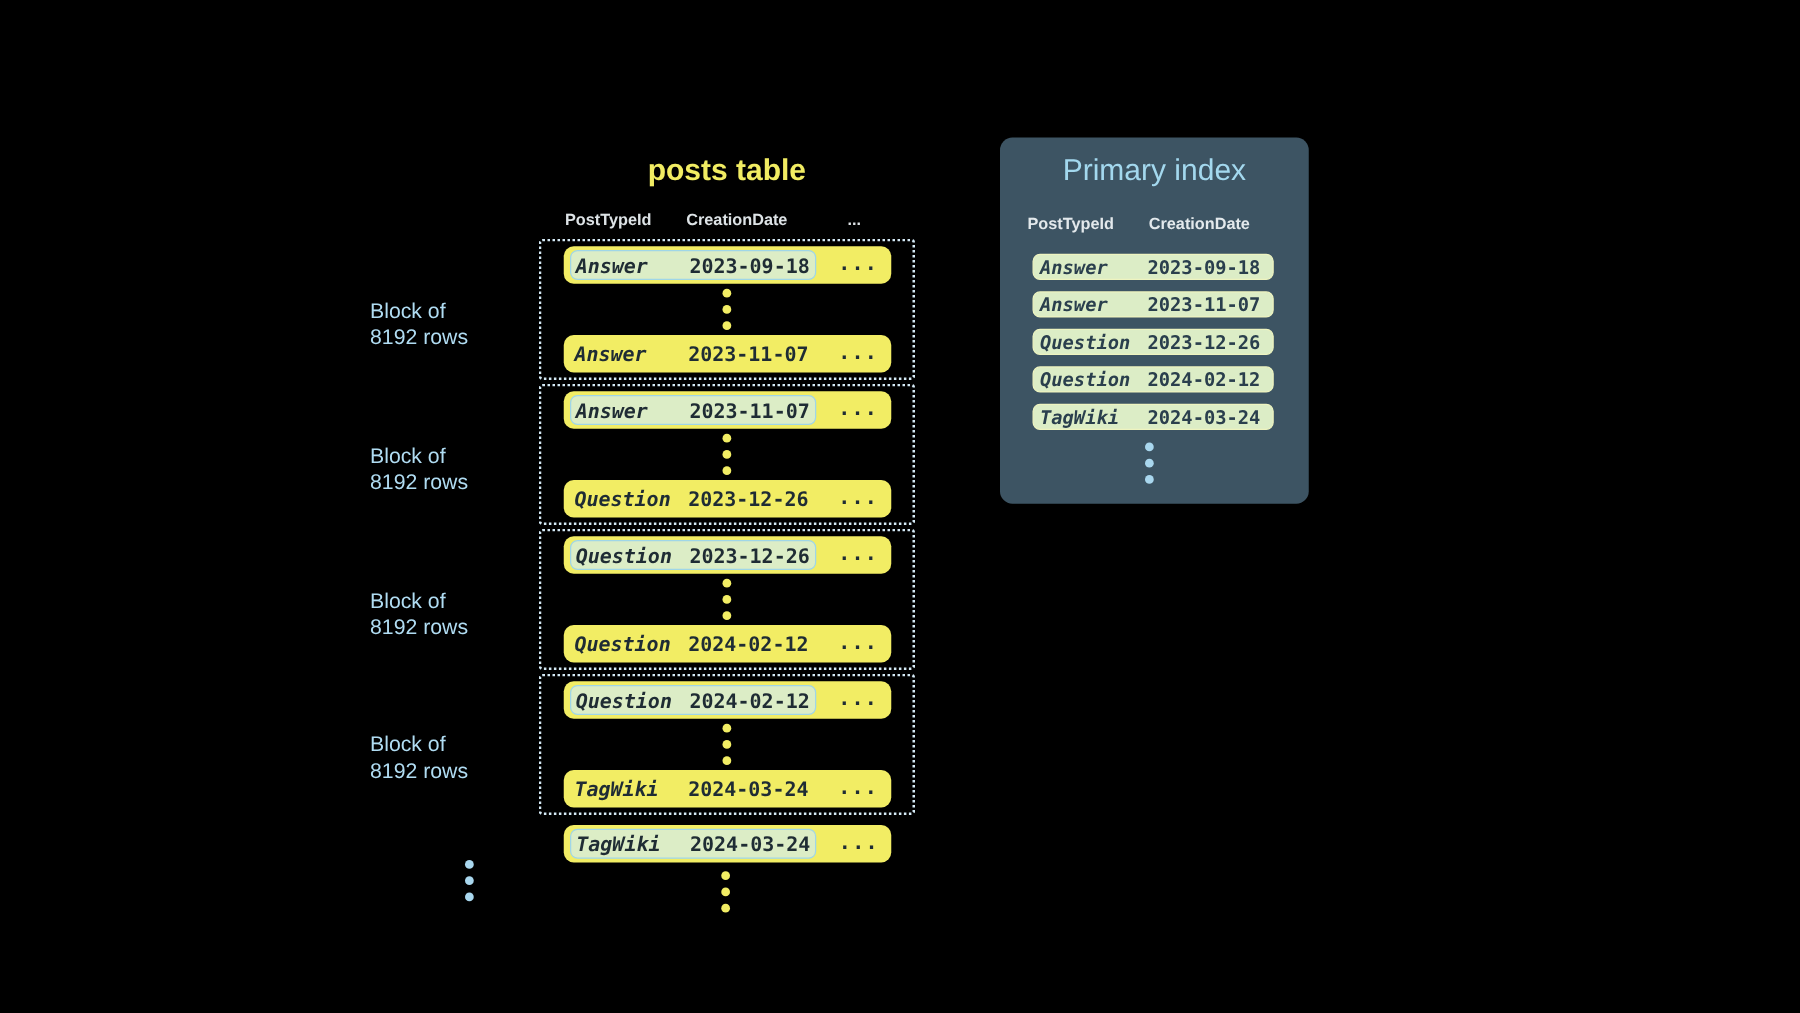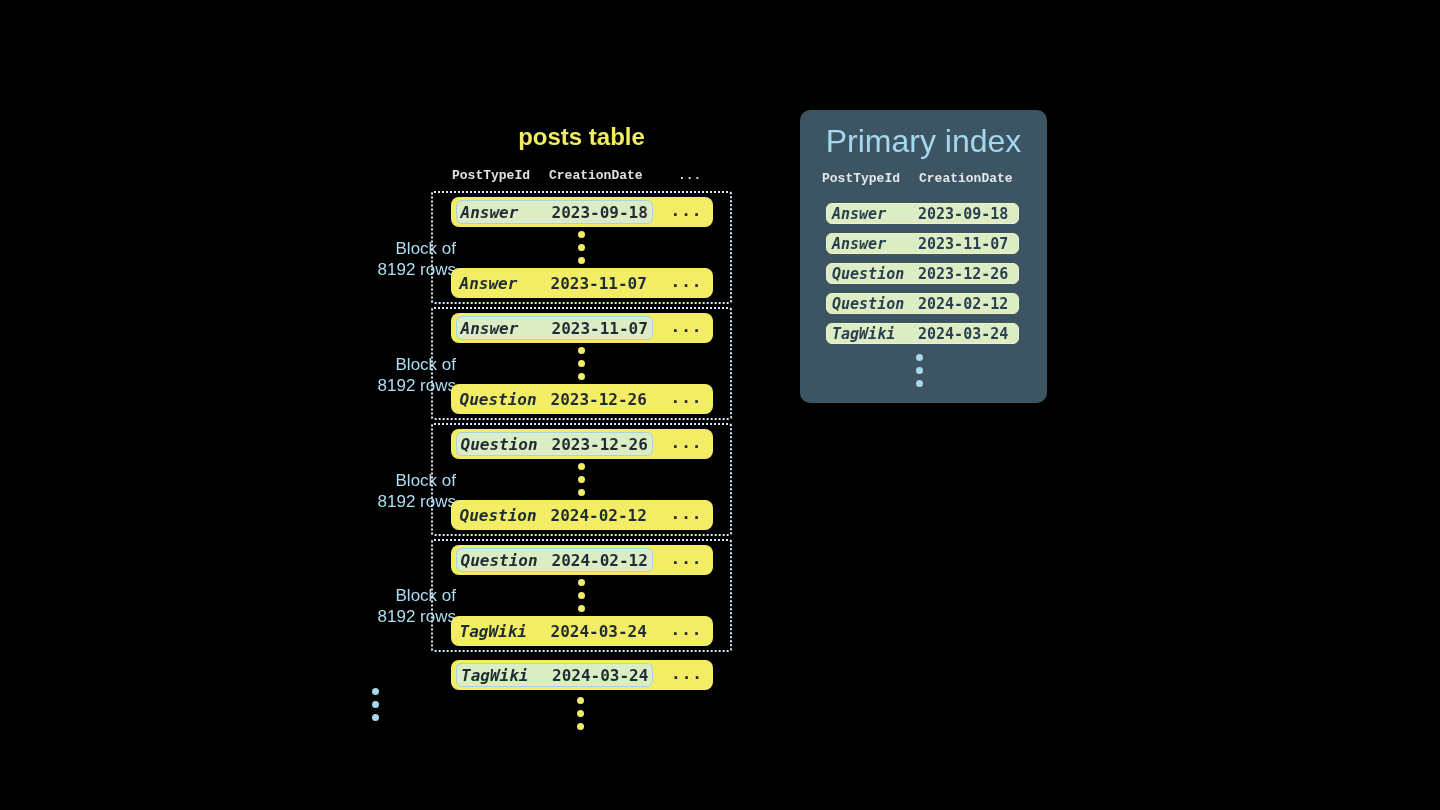--- a/index.html
+++ b/index.html
@@ -4,21 +4,21 @@
 <style>
   * { margin:0; padding:0; box-sizing:border-box; }
   html,body { width:1440px; height:810px; }
   body {
     background:#000;
     position:relative;
     overflow:hidden;
     font-family:"Liberation Sans","DejaVu Sans",sans-serif;
   }
   .abs { position:absolute; }
-  .mono { font-family:Liberation Mono, monospace; }
+  .mono { font-family:Liberation Sans, sans-serif; }
 
   
   #posts-title {
     left:431px; top:123px; width:301px;
     text-align:center; font-size:24px; font-weight:700; color:#f1ec62;
   }
   .pt-header { top:168px; font-size:13px; font-weight:600; color:#dde3e6; }
   #pt-h1 { left:452px; }
   #pt-h2 { left:549px; }
   #pt-h3 { left:678px; }
@@ -44,37 +44,37 @@
     background:#dcedc6; border:1.5px solid #9fd6e8; border-radius:6px;
   }
   .col-type { display:inline-block; width:91px;font-style:italic; }
   .row-ellipsis { position:absolute; right:10px; top:0; line-height:28px; letter-spacing:1px; }
 
   .vdots { display:flex; flex-direction:column; gap:6px; }
   .vdots span { width:7px; height:7px; border-radius:50%; background:#f2ed64; display:block; }
   .vdots.blue span { background:#a9d7ee; }
 
   .block-label {
-    left:296px; width:160px; text-align:right;
+    left:296px; width:160px; text-align:left;
     font-size:17px; line-height:21px; color:#b0dcf2;
   }
   #blklab1 { top:238px; } #blklab2 { top:354px; } #blklab3 { top:470px; } #blklab4 { top:585px; }
 
   #overflow-row { left:451px; top:660px; }
   #more-rows-dots { left:577px; top:697px; }
   #more-blocks-dots { left:372px; top:688px; }
 
   
   #panel {
     left:800px; top:110px; width:247px; height:293px;
     background:#3d5463; border-radius:10px;
   }
   #panel-title {
     top:13px; left:0; width:247px; text-align:center;
-    font-size:32px; font-weight:500; color:#a3d8ee;
+    font-size:24px; font-weight:500; color:#a3d8ee;
   }
   .pi-header { top:61px; font-size:13px; font-weight:600; color:#e3e9ec; }
   #pi-h1 { left:22px; }
   #pi-h2 { left:119px; }
   #pi-entries { left:26px; top:93px; }
   .pill {
     width:193px; height:21px; margin-bottom:9px; padding:0 5px;
     background:#dcedc6; border:1.5px solid #eef4c0; border-radius:6px;
     display:flex; align-items:center;
     font-family:"DejaVu Sans Mono","Liberation Mono",monospace;

